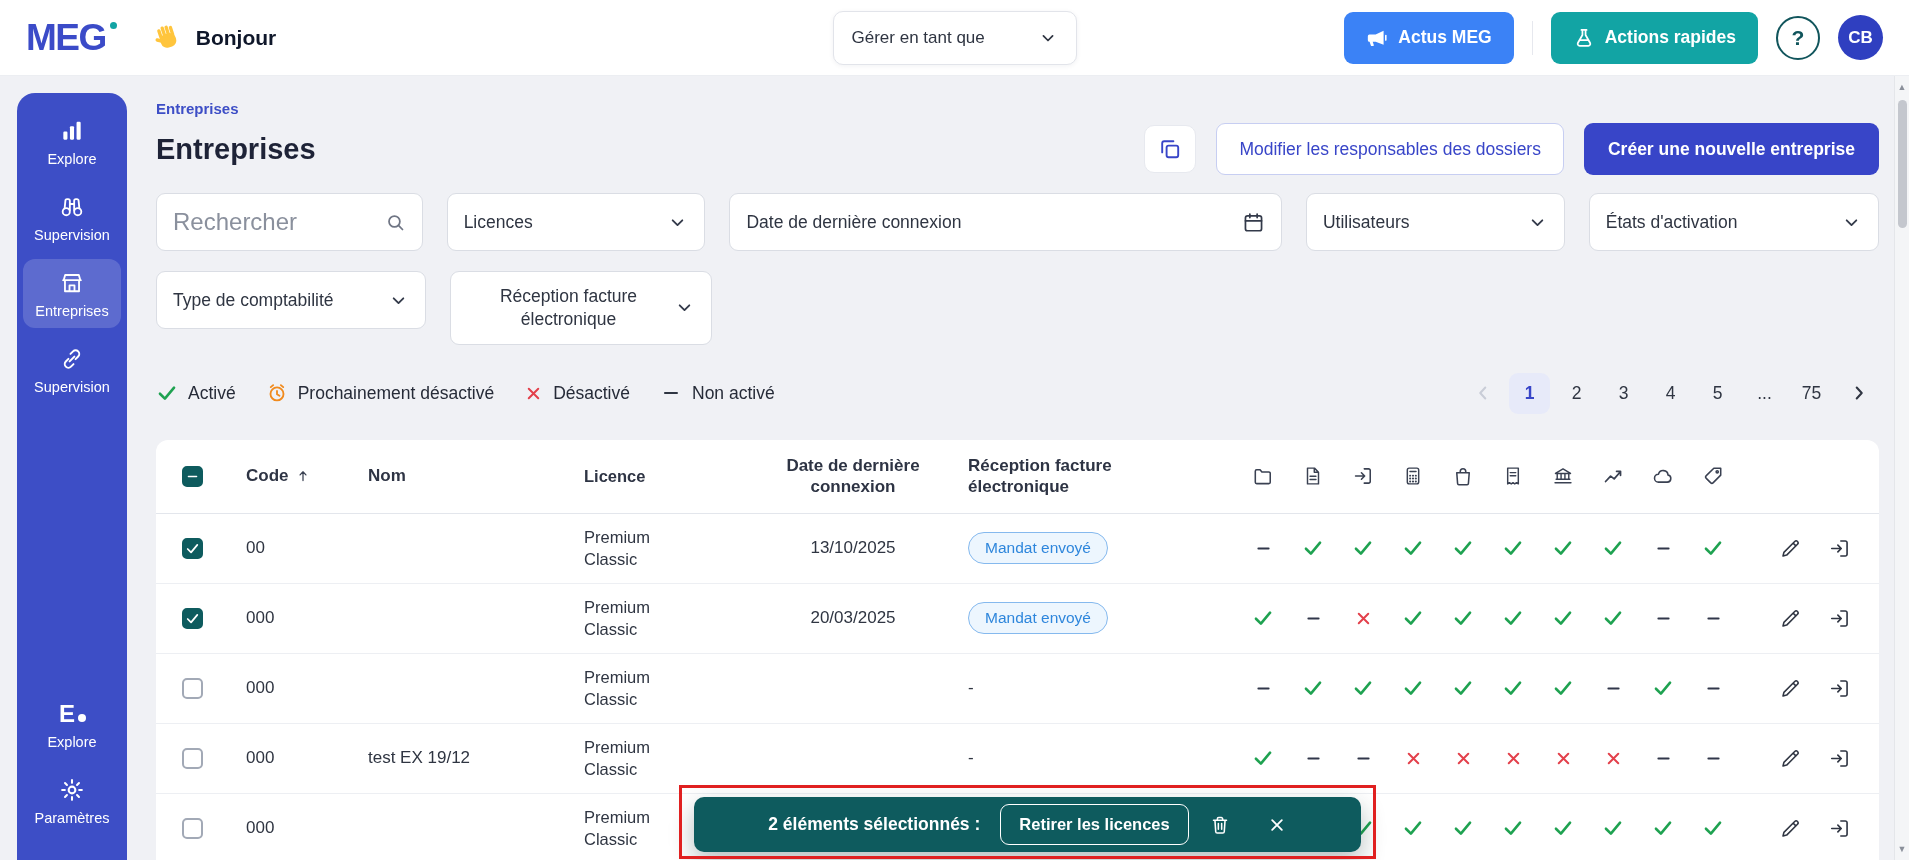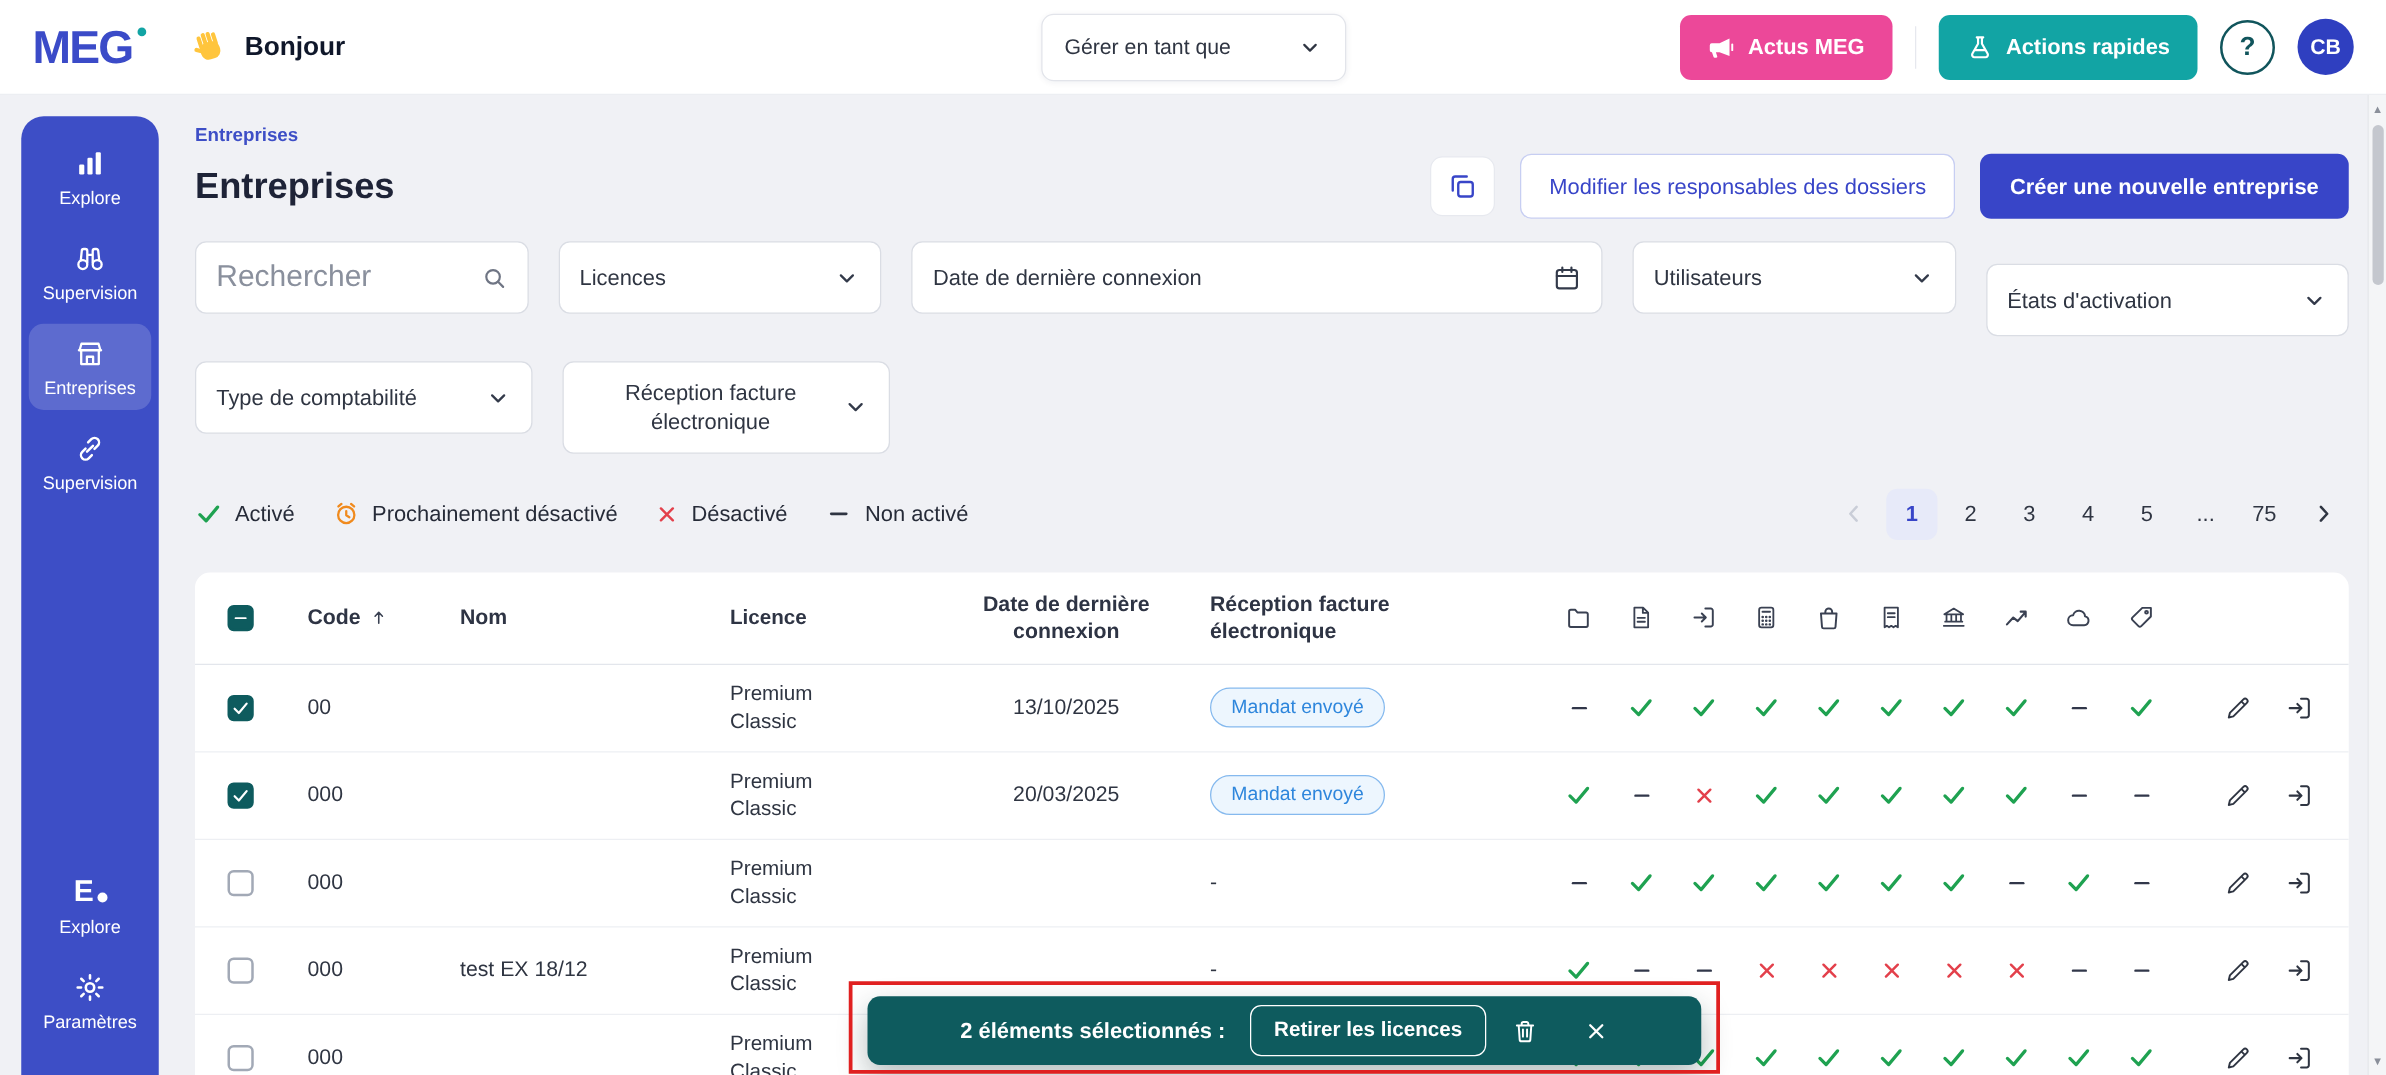--- a/index.html
+++ b/index.html
@@ -10,21 +10,21 @@
   
   .topbar { position:absolute; top:0; left:0; width:100%; height:76px; background:#fff; display:flex; align-items:center; padding:0 26px; z-index:30; border-bottom:1px solid #ECEEF2; }
   .logo { position:relative; font-size:37px; font-weight:800; color:#3B4BC8; letter-spacing:-1.5px; cursor:pointer; }
   .logo-dot { position:absolute; top:5px; right:-11px; width:7px; height:7px; border-radius:50%; background:#12A4A4; }
   .greeting { display:flex; align-items:center; gap:12px; margin-left:46px; font-size:21px; font-weight:700; color:#0f172a; }
   .wave { width:32px; height:32px; display:flex; }
   .manage-as { position:absolute; left:50%; transform:translateX(-50%); top:11px; width:244px; height:54px; background:#fff; border:1px solid #E2E4EA; border-radius:10px; display:flex; align-items:center; justify-content:space-between; padding:0 18px; font-size:17px; color:#2F3542; box-shadow:0 1px 5px rgba(20,30,60,.06); cursor:pointer; }
   .manage-as .chev { width:20px; height:20px; color:#2F3542; display:flex; }
   .topbar-right { margin-left:auto; display:flex; align-items:center; gap:18px; }
   .btn { display:flex; align-items:center; gap:10px; height:52px; padding:0 22px; border:none; border-radius:9px; font-size:17.5px; font-weight:600; color:#fff; cursor:pointer; font-family:inherit; }
-  .btn-actus { background:#ec4899; }
+  .btn-actus { background:#3b82f6; }
   .btn-quick { background:#12A4A4; }
   .bicon { width:22px; height:22px; display:inline-flex; }
   .vdiv { width:1px; height:34px; background:#E6E8EE; }
   .help { width:44px; height:44px; border-radius:50%; background:#fff; border:2.5px solid #11555C; color:#11555C; font-size:21px; font-weight:700; cursor:pointer; display:flex; align-items:center; justify-content:center; font-family:inherit; }
   .avatar { width:45px; height:45px; border-radius:50%; background:#2F3FC0; color:#fff; font-size:17px; font-weight:700; display:flex; align-items:center; justify-content:center; cursor:pointer; }
 
   
   .sidebar { position:absolute; left:17px; top:93px; width:110px; height:767px; background:#3D4EC6; border-radius:18px 18px 0 0; display:flex; flex-direction:column; align-items:center; padding:14px 0 18px; z-index:20; }
   .side-top,.side-bottom { display:flex; flex-direction:column; align-items:center; width:100%; }
   .side-bottom { margin-top:auto; }
@@ -47,21 +47,21 @@
   .btn-outline { height:52px; padding:0 22px; background:#fff; border:1px solid #C7CEF2; border-radius:9px; color:#3845C8; font-size:17.5px; font-weight:500; cursor:pointer; font-family:inherit; }
   .btn-primary { height:52px; padding:0 24px; background:#3845C8; border:none; border-radius:9px; color:#fff; font-size:17.5px; font-weight:600; cursor:pointer; font-family:inherit; }
 
   .filters { display:flex; gap:24px; align-items:flex-start; }
   .filters.row1 { margin-top:18px; }
   .filters.row2 { margin-top:20px; }
   .fbox { background:#fff; border:1px solid #DADDE4; border-radius:9px; min-height:58px; display:flex; align-items:center; justify-content:space-between; padding:8px 16px; font-size:17.5px; color:#2F3542; cursor:pointer; }
   .f-search { width:270px; }
   .search-field { border:none; outline:none; width:200px; font-size:24px; font-family:inherit; color:#2F3542; background:transparent; }
   .search-field::placeholder { color:#8A909D; }
-  .f-lic { width:262px; } .f-date { width:560px; } .f-users { width:262px; } .f-states { width:294px;margin-top:18px; }
+  .f-lic { width:262px; } .f-date { width:560px; } .f-users { width:262px; } .f-states { width:294px; }
   .f-acct { width:270px; }
   .f-einv { width:262px; padding-top:13px; padding-bottom:13px; }
   .f-einv .wrap2 { flex:1; text-align:center; line-height:1.3; padding-right:4px; }
   .ficon { width:21px; height:21px; color:#6F7584; display:flex; flex:none; }
   .ficon.dark { color:#333A4A; }
   .ficon.cal { width:23px; height:23px; }
 
   .legend-row { display:flex; align-items:center; margin-top:28px; }
   .legend { display:flex; align-items:center; gap:30px; }
   .legend-item { display:flex; align-items:center; gap:10px; font-size:17.5px; color:#262B38; }
@@ -762,21 +762,21 @@
                   <path d="M13.4 4.2 h4.7 a1.8 1.8 0 0 1 1.8 1.8 v12 a1.8 1.8 0 0 1 -1.8 1.8 h-4.7 M3.9 12 h9.5 M10.3 8.5 L13.8 12 L10.3 15.5"></path>
                 </svg>
               </span>
     </div>
   </div>
           <div class="trow">
     <div class="cell c-check">
               <span class="cb"></span>
             </div>
     <div class="cell c-code">000</div>
-    <div class="cell c-nom">test EX 18/12</div>
+    <div class="cell c-nom">test EX 19/12</div>
     <div class="cell c-lic">
               <span class="wrapped">Premium Classic</span>
             </div>
     <div class="cell c-date"></div>
     <div class="cell c-rec"><span>-</span></div>
     <div class="cell c-status">
               <span class="st st-check">
                 <svg viewBox="0 0 24 24" width="100%" height="100%" fill="none" stroke="currentColor" stroke-width="2.8" stroke-linecap="round" stroke-linejoin="round">
                   <path d="M4.3 12.8 L9.7 18.2 L19.7 6.2"></path>
                 </svg>

